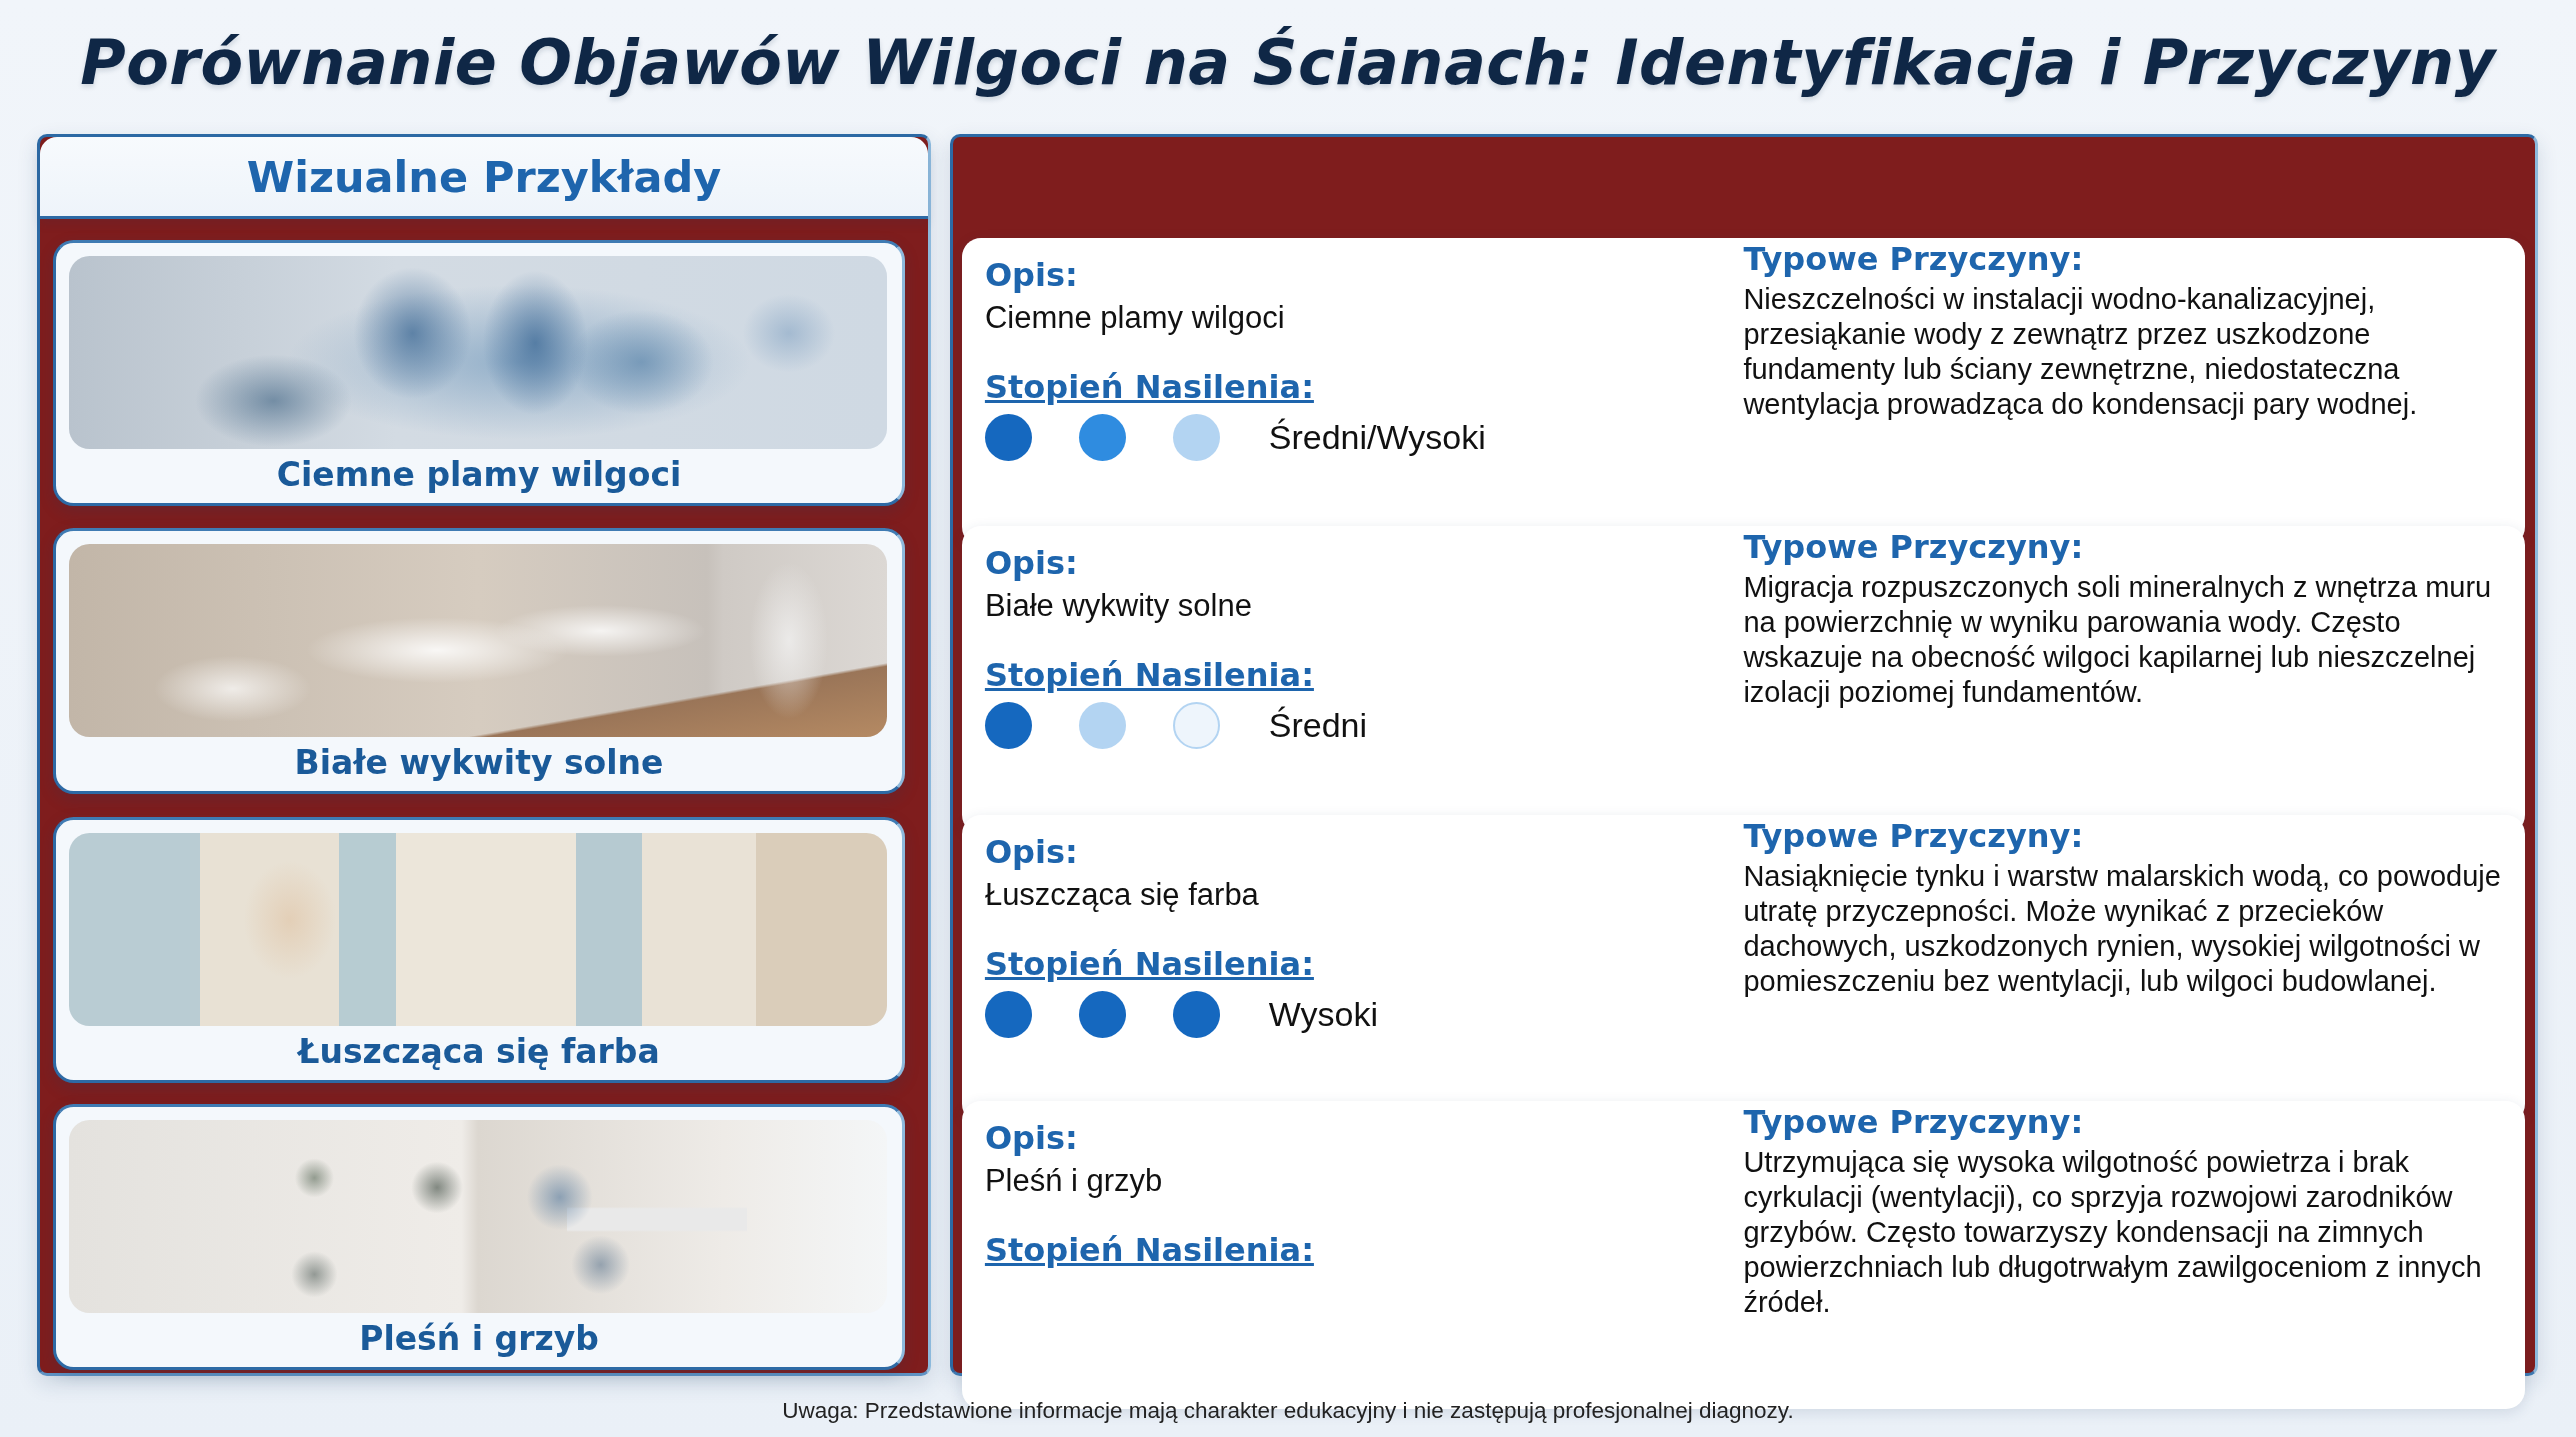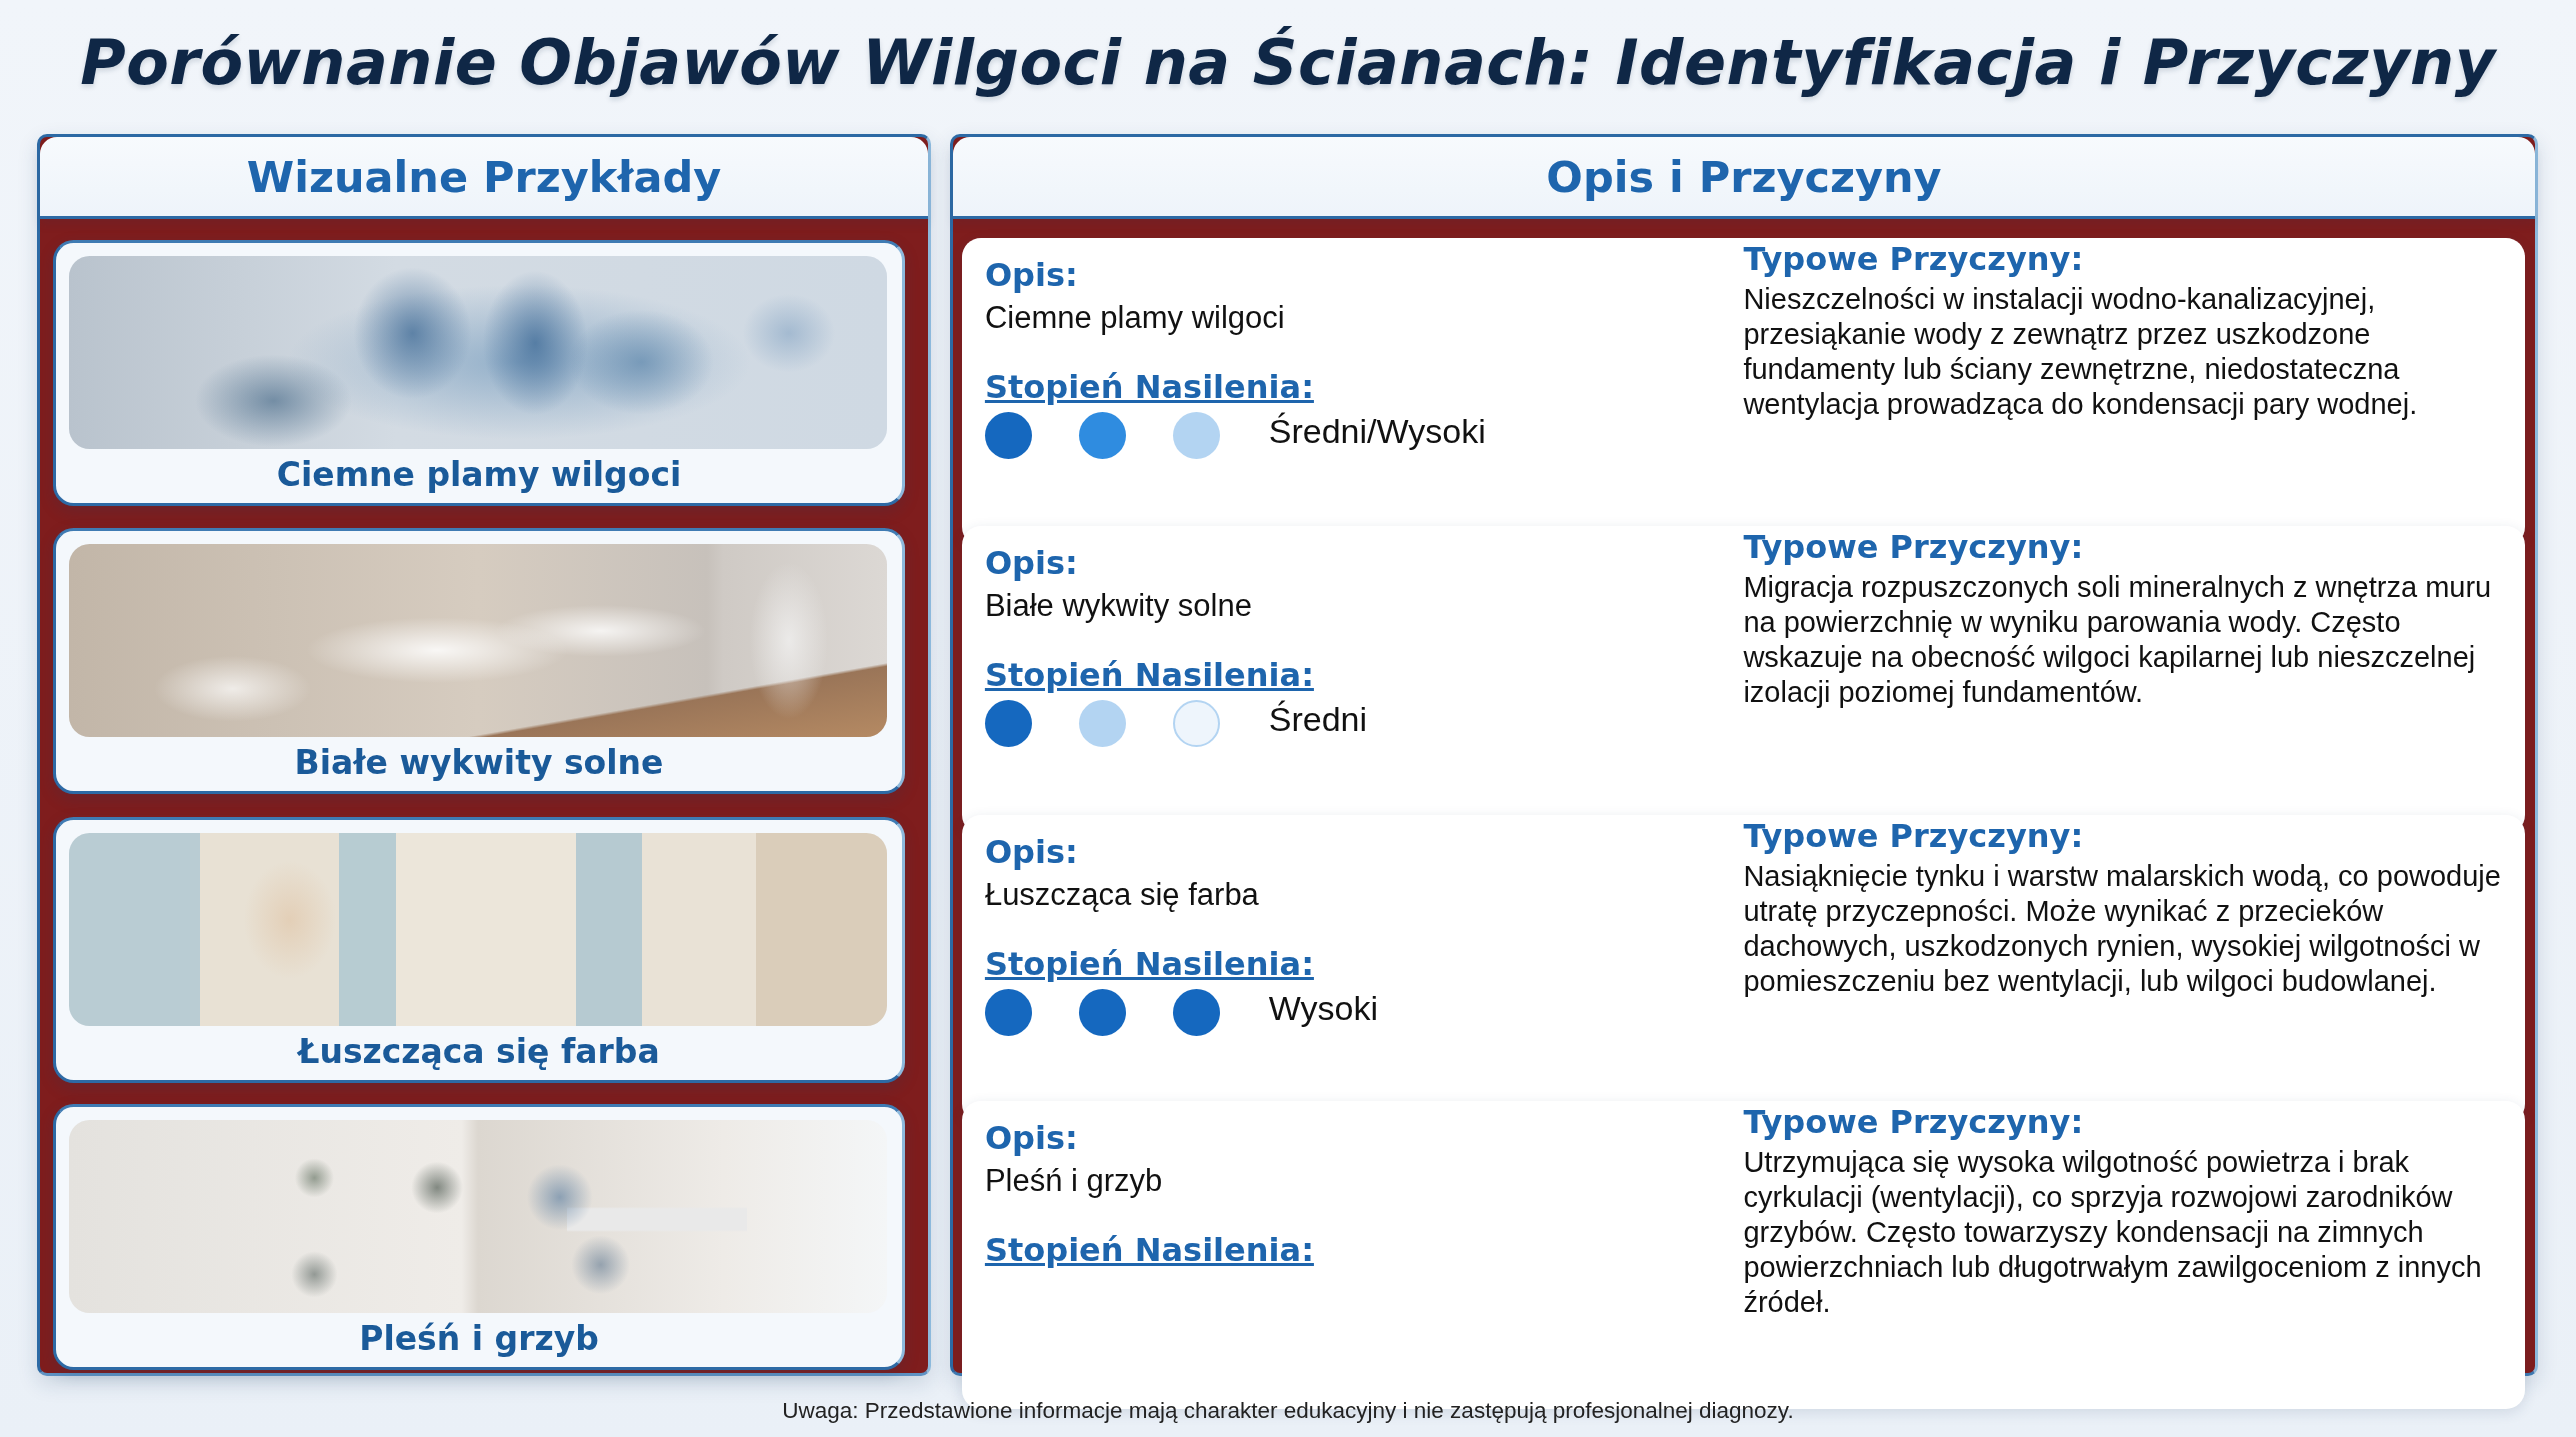--- a/index.html
+++ b/index.html
@@ -97,21 +97,21 @@
   }
   .col-left { position: absolute; left: 22.5px; top: 17px; width: 730px; }
   .col-right { position: absolute; left: 781px; top: 1px; width: 768px; }
   .lbl {
     font-size: 32px; font-weight: 700; color: #1e65ad;
     font-family: "DejaVu Sans", sans-serif; line-height: 41px;
   }
   .txt { font-size: 31px; line-height: 43px; color: #111; }
   .causes { font-size: 29px; line-height: 35px; color: #111; margin-top: 1.9px; }
   .sev-lbl { margin-top: 28px; text-decoration: underline; }
-  .dots { display: flex; margin-top: 3.7px; height: 52px; gap: 30px; }
+  .dots { display: flex; align-items: center; margin-top: 3.7px; height: 52px; gap: 30px; }
   .dot { width: 47px; height: 47px; border-radius: 50%; margin-right: 17px; }
   .dot.full { background: #1568bf; }
   .dot.mid { background: #2f8ce0; }
   .dot.light { background: #b3d4f2; }
   .dot.empty { background: #eef5fc; border: 2.8px solid #b3d4f2; }
   .sev-text { font-size: 34px; color: #111; margin-left: 1.9px; }
   .warn { width: 41px; height: 37px; margin-right: 5.6px; margin-left: -11.2px; }
 
   .footer {
     position: absolute; left: 0; width: 2576px; top: 1398px;
@@ -138,21 +138,20 @@
     <div class="vimg img-peel"></div>
     <div class="vlabel">Łuszcząca się farba</div>
   </div>
   <div class="vcard" style="top:967px">
     <div class="vimg img-mold"></div>
     <div class="vlabel">Pleśń i grzyb</div>
   </div>
 </div>
 
 <div class="panel right">
-  <div class="panel-header">Opis i Przyczyny</div>
 
   <div class="row" style="top:101px">
     <div class="col-left">
       <div class="lbl">Opis:</div>
       <div class="txt">Ciemne plamy wilgoci</div>
       <div class="lbl sev-lbl">Stopień Nasilenia:</div>
       <div class="dots">
         <span class="dot full"></span>
         <span class="dot mid"></span>
         <span class="dot light"></span>

